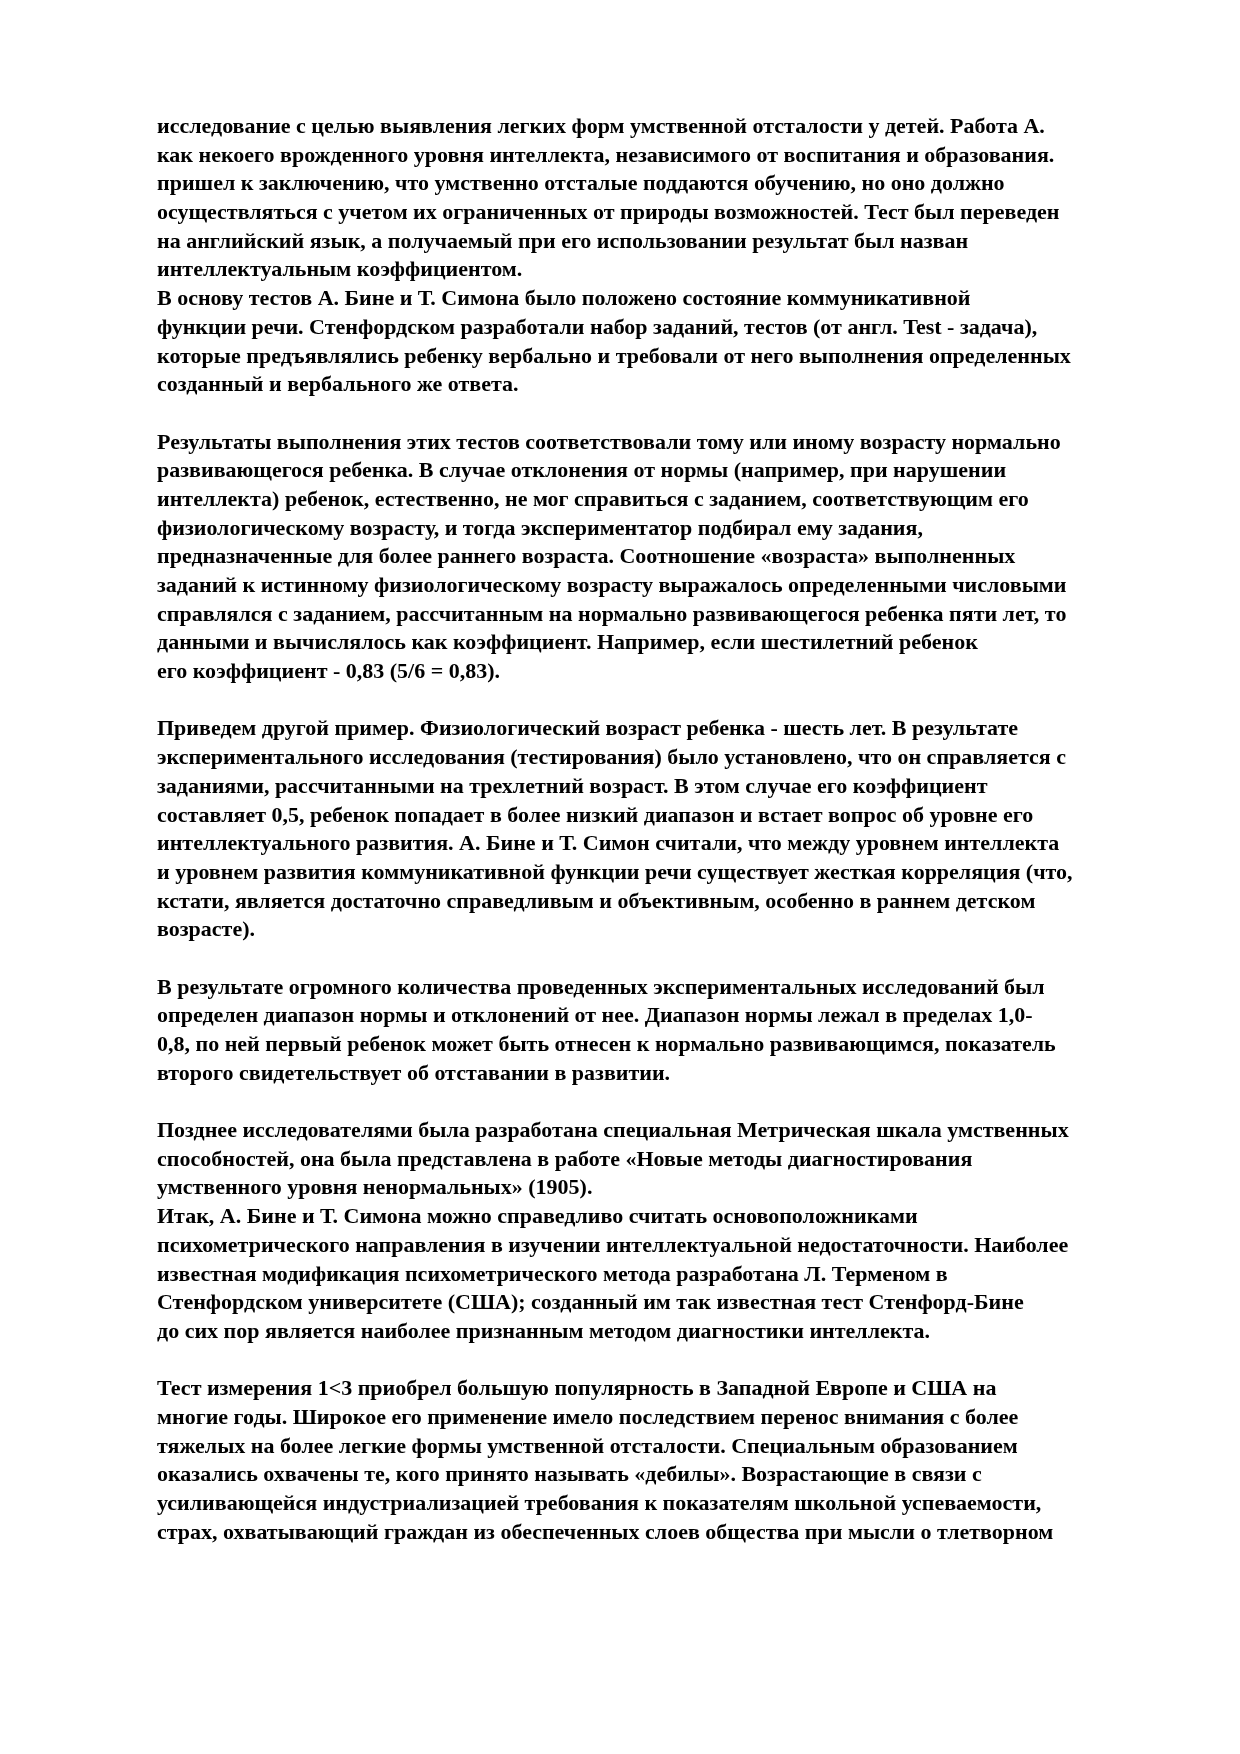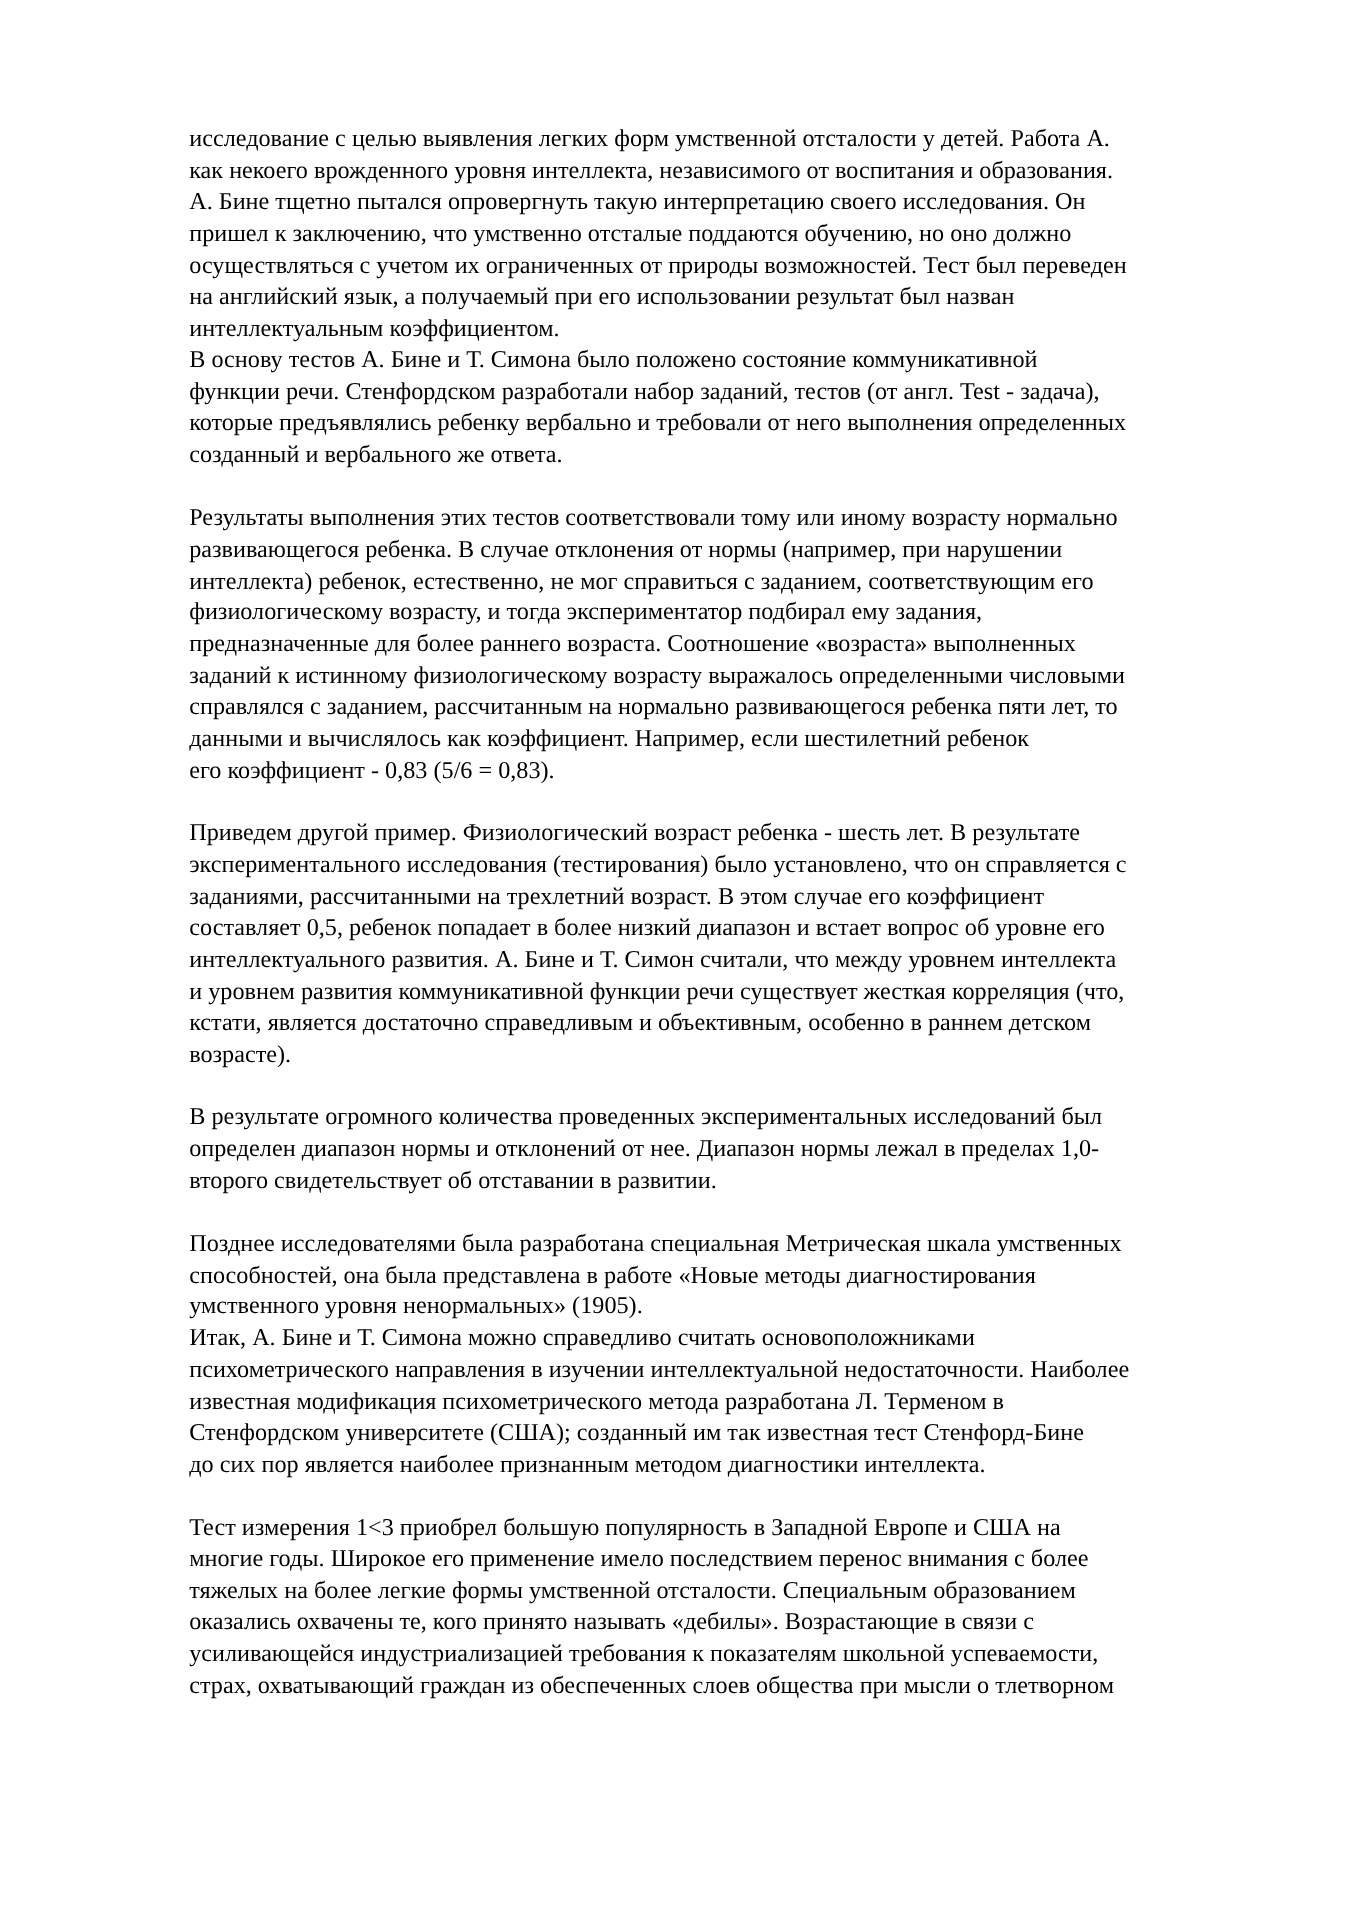--- a/index.html
+++ b/index.html
@@ -13,27 +13,28 @@
     overflow: hidden;
   }
   .page {
     position: relative;
     width: 1240px;
     height: 1754px;
     background: #ffffff;
   }
   .text-body {
     position: absolute;
-    left: 172px;
+    left: 157px;
     top: 112px;
     width: 975px;
     font-family: "Liberation Serif", "DejaVu Serif", serif;
     font-size: 22px;
     line-height: 28.7px;
     color: #000000;
+    font-weight: bold;
     -webkit-font-smoothing: antialiased;
   }
   .paragraph {
     margin: 0;
     padding: 0;
   }
   .text-line {
     white-space: nowrap;
     height: 28.7px;
   }
@@ -42,21 +43,20 @@
   }
 </style>
 </head>
 <body>
 
 <div class="page">
   <div class="text-body" id="doc-body" style="color: rgb(0, 0, 0);">
       <div class="paragraph">
         <div class="text-line">исследование с целью выявления легких форм умственной отсталости у детей. Работа А.</div>
         <div class="text-line">как некоего врожденного уровня интеллекта, независимого от воспитания и образования.</div>
-        <div class="text-line">А. Бине тщетно пытался опровергнуть такую интерпретацию своего исследования. Он</div>
         <div class="text-line">пришел к заключению, что умственно отсталые поддаются обучению, но оно должно</div>
         <div class="text-line">осуществляться с учетом их ограниченных от природы возможностей. Тест был переведен</div>
         <div class="text-line">на английский язык, а получаемый при его использовании результат был назван</div>
         <div class="text-line">интеллектуальным коэффициентом.</div>
       </div>
       <div class="paragraph">
         <div class="text-line">В основу тестов А. Бине и Т. Симона было положено состояние коммуникативной</div>
         <div class="text-line">функции речи. Стенфордском разработали набор заданий, тестов (от англ. Test - задача),</div>
         <div class="text-line">которые предъявлялись ребенку вербально и требовали от него выполнения определенных</div>
         <div class="text-line">созданный и вербального же ответа.</div>
@@ -81,20 +81,21 @@
         <div class="text-line">составляет 0,5, ребенок попадает в более низкий диапазон и встает вопрос об уровне его</div>
         <div class="text-line">интеллектуального развития. А. Бине и Т. Симон считали, что между уровнем интеллекта</div>
         <div class="text-line">и уровнем развития коммуникативной функции речи существует жесткая корреляция (что,</div>
         <div class="text-line">кстати, является достаточно справедливым и объективным, особенно в раннем детском</div>
         <div class="text-line">возрасте).</div>
       </div>
       <div class="paragraph-spacer"></div>
       <div class="paragraph">
         <div class="text-line">В результате огромного количества проведенных экспериментальных исследований был</div>
         <div class="text-line">определен диапазон нормы и отклонений от нее. Диапазон нормы лежал в пределах 1,0-</div>
+        <div class="text-line">0,8, по ней первый ребенок может быть отнесен к нормально развивающимся, показатель</div>
         <div class="text-line">второго свидетельствует об отставании в развитии.</div>
       </div>
       <div class="paragraph-spacer"></div>
       <div class="paragraph">
         <div class="text-line">Позднее исследователями была разработана специальная Метрическая шкала умственных</div>
         <div class="text-line">способностей, она была представлена в работе «Новые методы диагностирования</div>
         <div class="text-line">умственного уровня ненормальных» (1905).</div>
       </div>
       <div class="paragraph">
         <div class="text-line">Итак, А. Бине и Т. Симона можно справедливо считать основоположниками</div>

